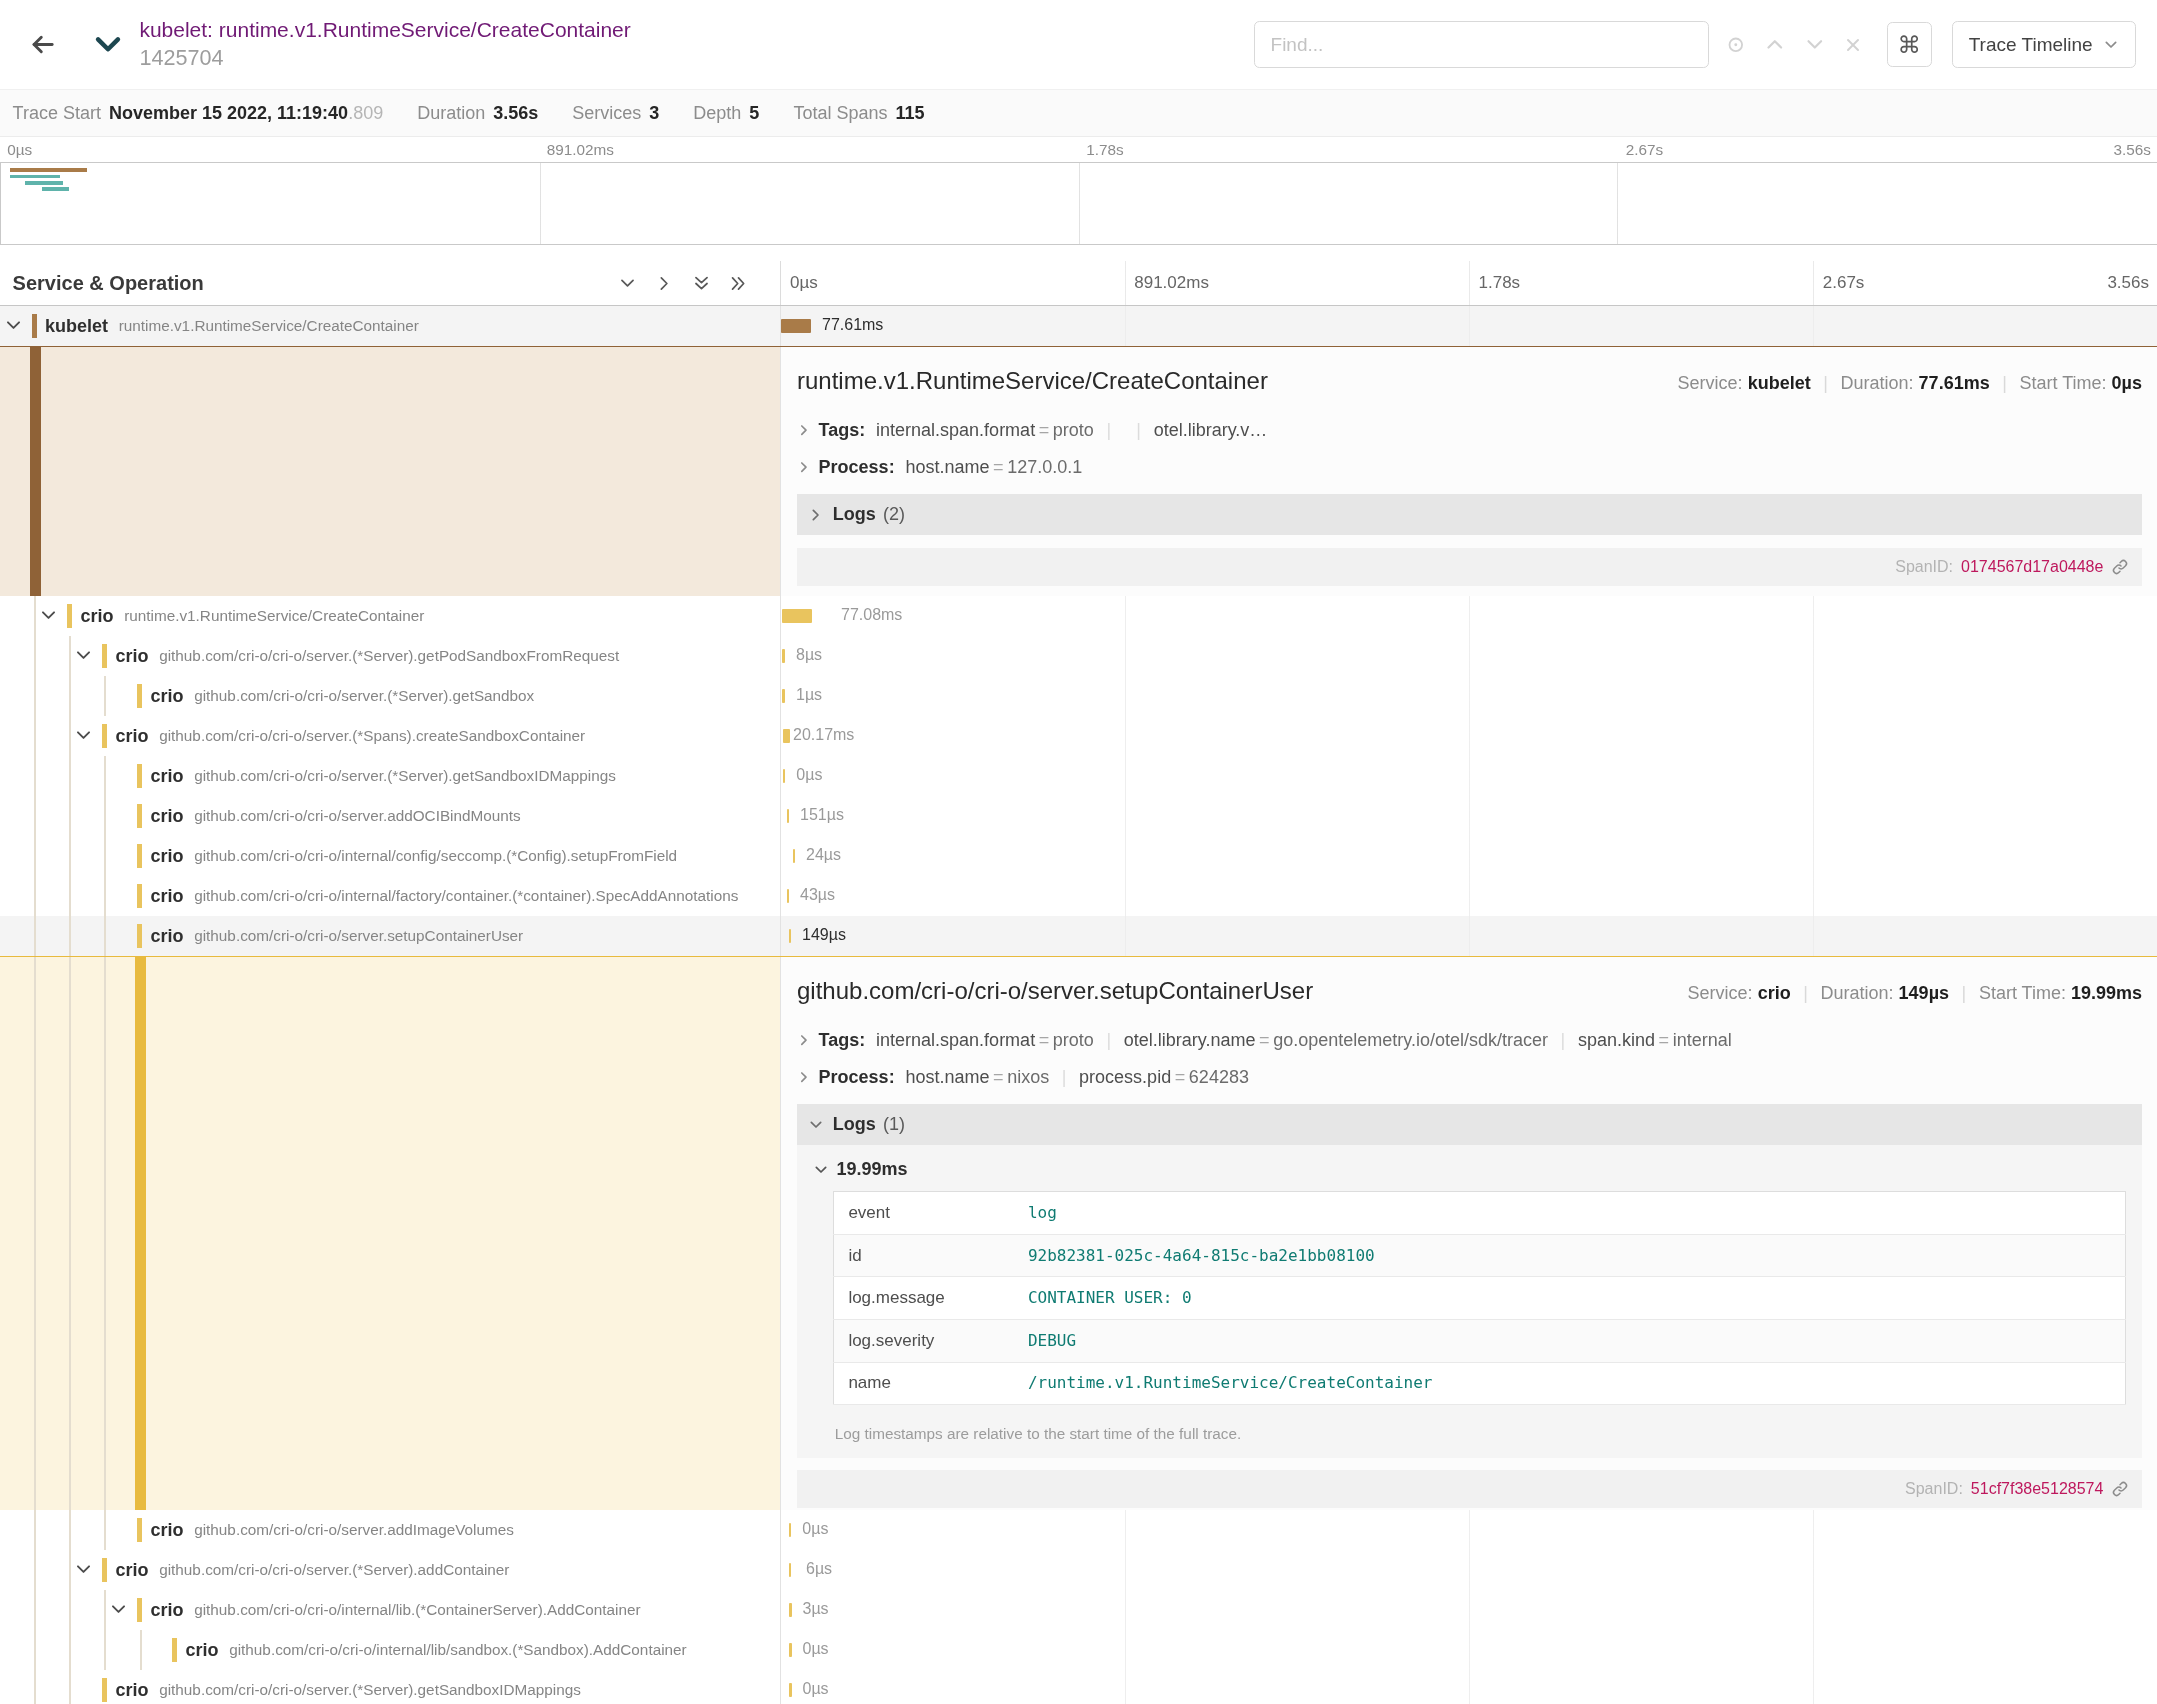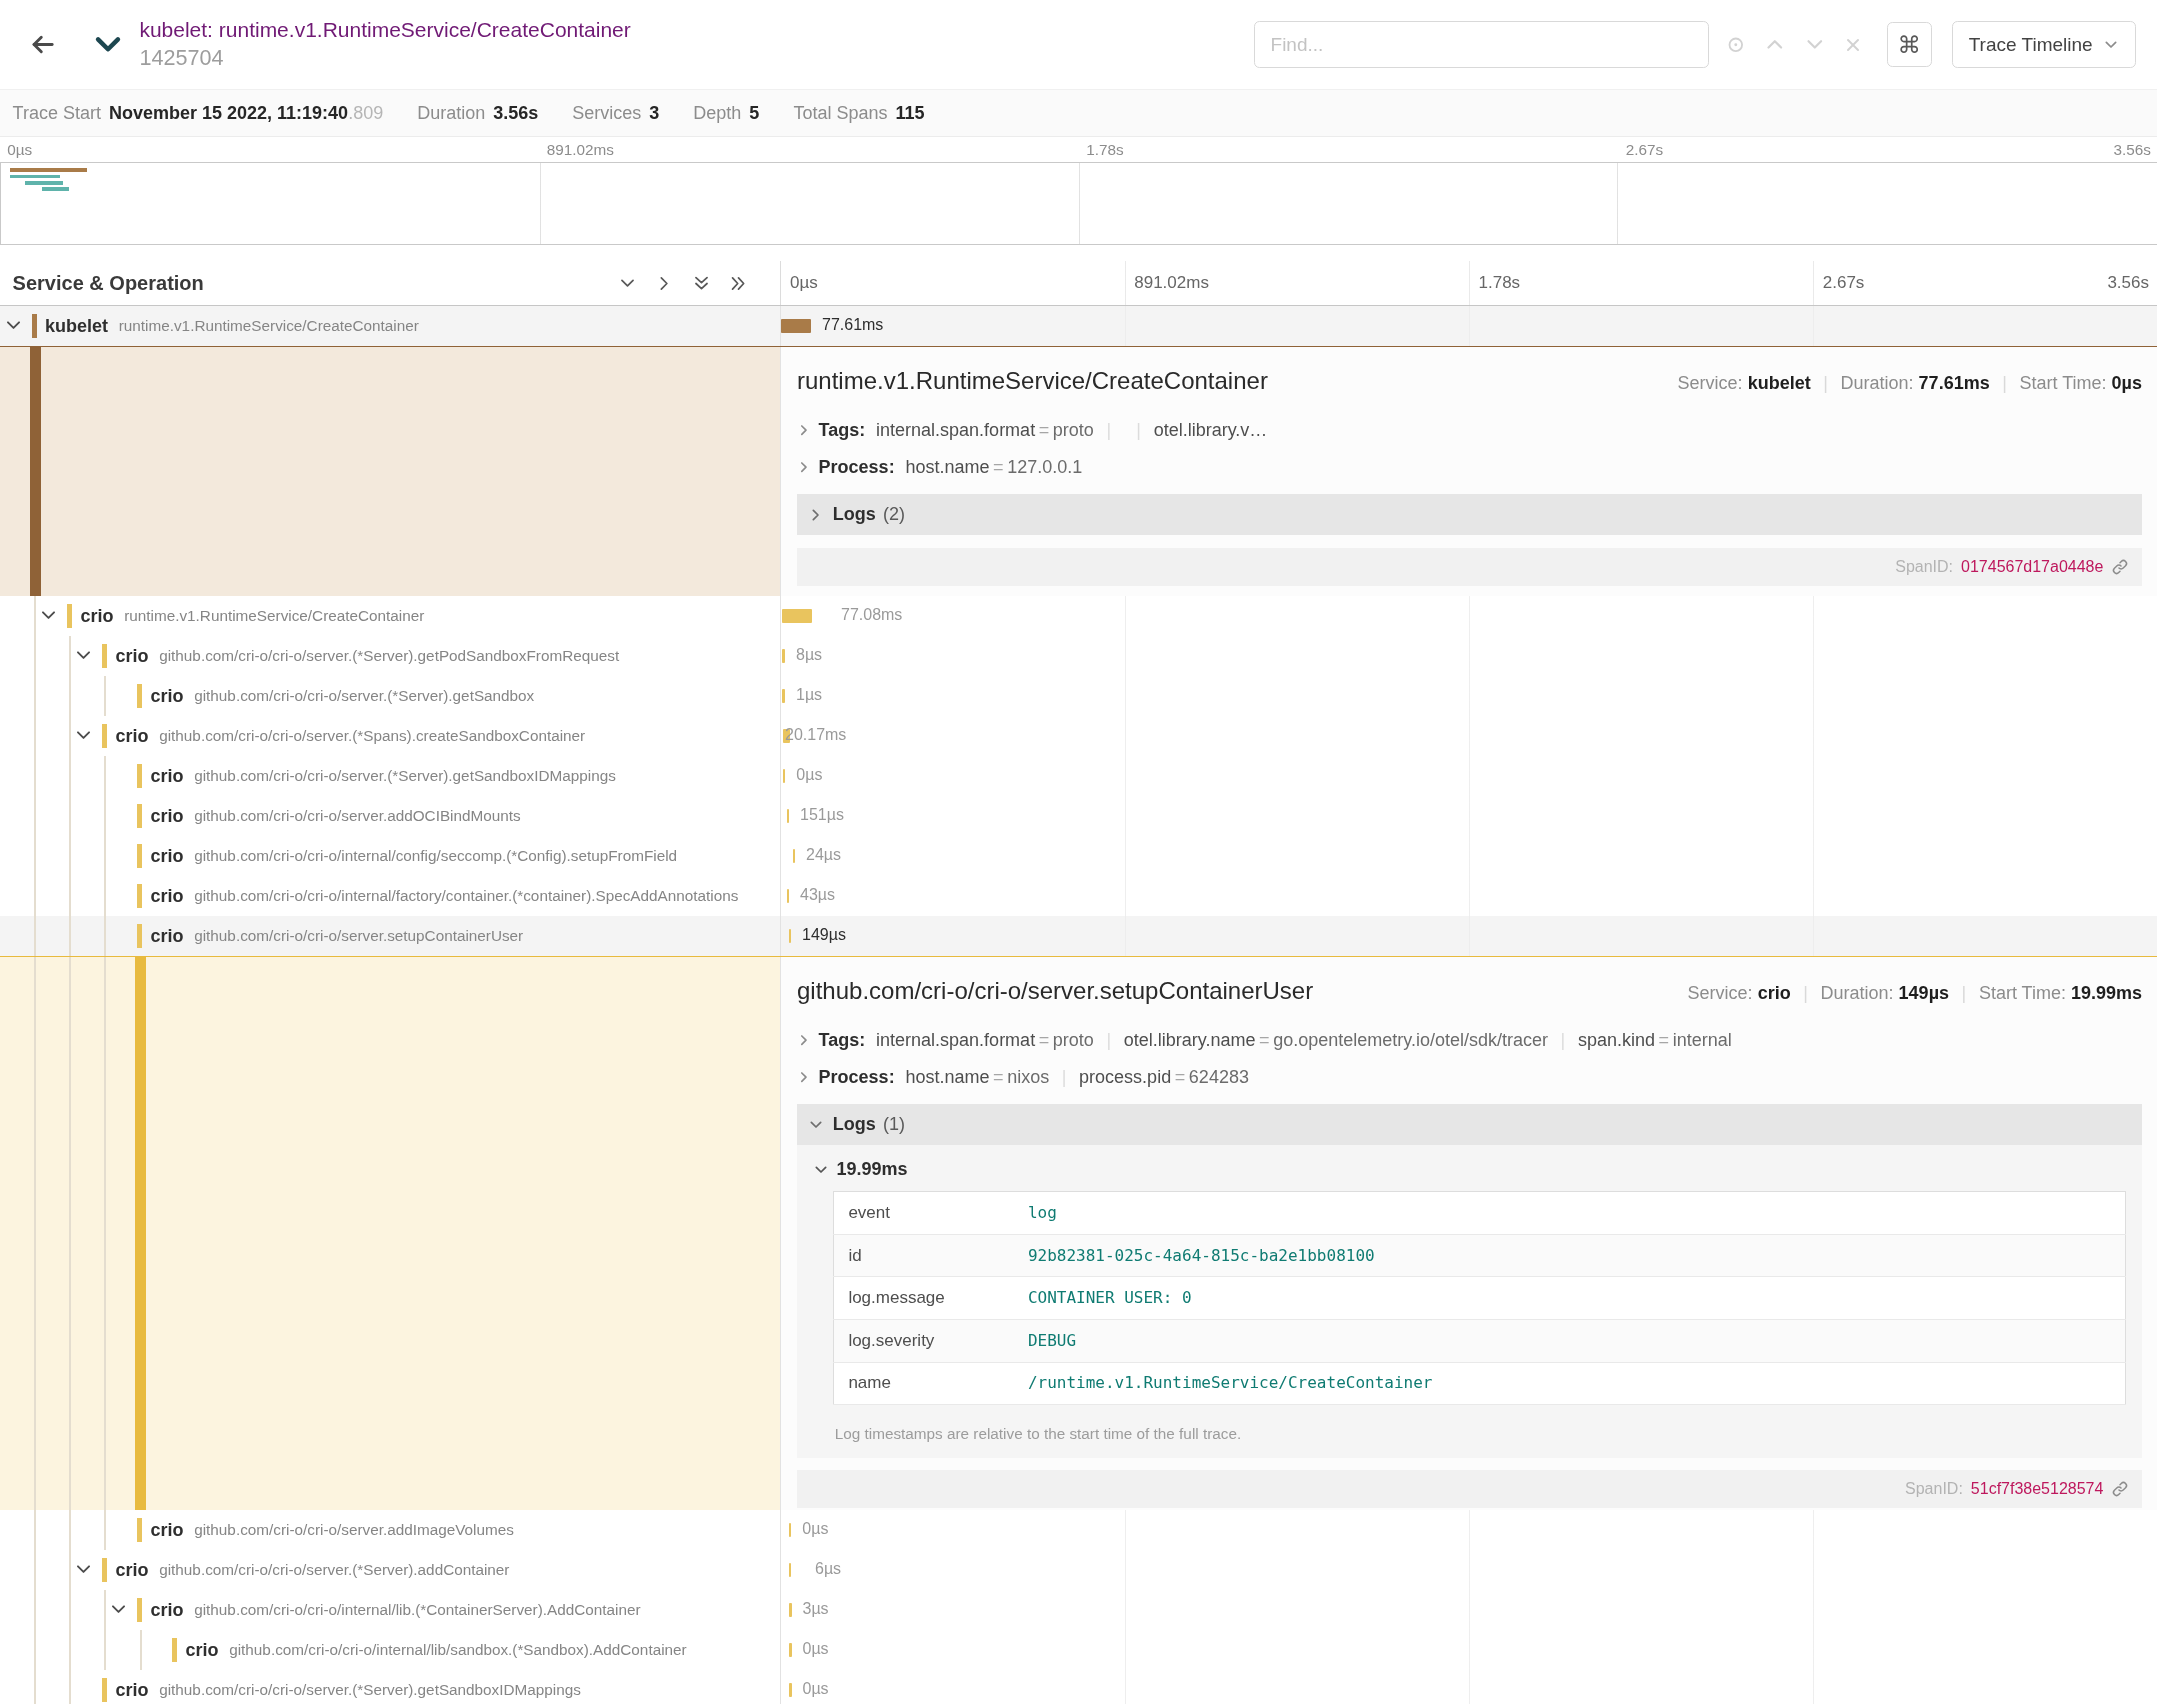--- a/index.html
+++ b/index.html
@@ -341,21 +341,21 @@
               <polyline points="5 8 12 15 19 8"></polyline>
             </svg></span>
       <div class="row-label" style="padding-left:102px">
         <span class="chip" style="background:#e9c45e"></span>
         <span class="svc">crio</span>
         <span class="op">github.com/cri-o/cri-o/server.(*Spans).createSandboxContainer</span>
       </div>
     </div>
     <div class="cell-right">
       <div class="bar" style="left:1.7px;width:7.8px;background:#e9c45e"></div>
-      <span class="dur" style="left:4px">20.17ms</span>
+      <span class="dur" style="left:12px">20.17ms</span>
     </div>
       </div>
       <div class="span-row">
     <div class="cell-left">
           <div class="guide" style="left:34px"></div>
           <div class="guide" style="left:69px"></div>
           <div class="guide" style="left:104px"></div>
       <div class="row-label" style="padding-left:137px">
         <span class="chip" style="background:#e9c45e"></span>
         <span class="svc">crio</span>
@@ -539,21 +539,21 @@
               <polyline points="5 8 12 15 19 8"></polyline>
             </svg></span>
       <div class="row-label" style="padding-left:102px">
         <span class="chip" style="background:#e9c45e"></span>
         <span class="svc">crio</span>
         <span class="op">github.com/cri-o/cri-o/server.(*Server).addContainer</span>
       </div>
     </div>
     <div class="cell-right">
       <div class="bar" style="left:7.8px;width:2.7px;background:#e9c45e"></div>
-      <span class="dur" style="left:34px">6µs</span>
+      <span class="dur" style="left:25px">6µs</span>
     </div>
       </div>
       <div class="span-row">
     <div class="cell-left">
           <div class="guide" style="left:34px"></div>
           <div class="guide" style="left:69px"></div>
           <div class="guide" style="left:104px"></div>
           <span class="row-expander" style="left:109px"><svg width="19" height="19" viewBox="0 0 24 24" fill="none" stroke="#4c4c4c" stroke-width="2.4" stroke-linecap="round" stroke-linejoin="round">
               <polyline points="5 8 12 15 19 8"></polyline>
             </svg></span>

